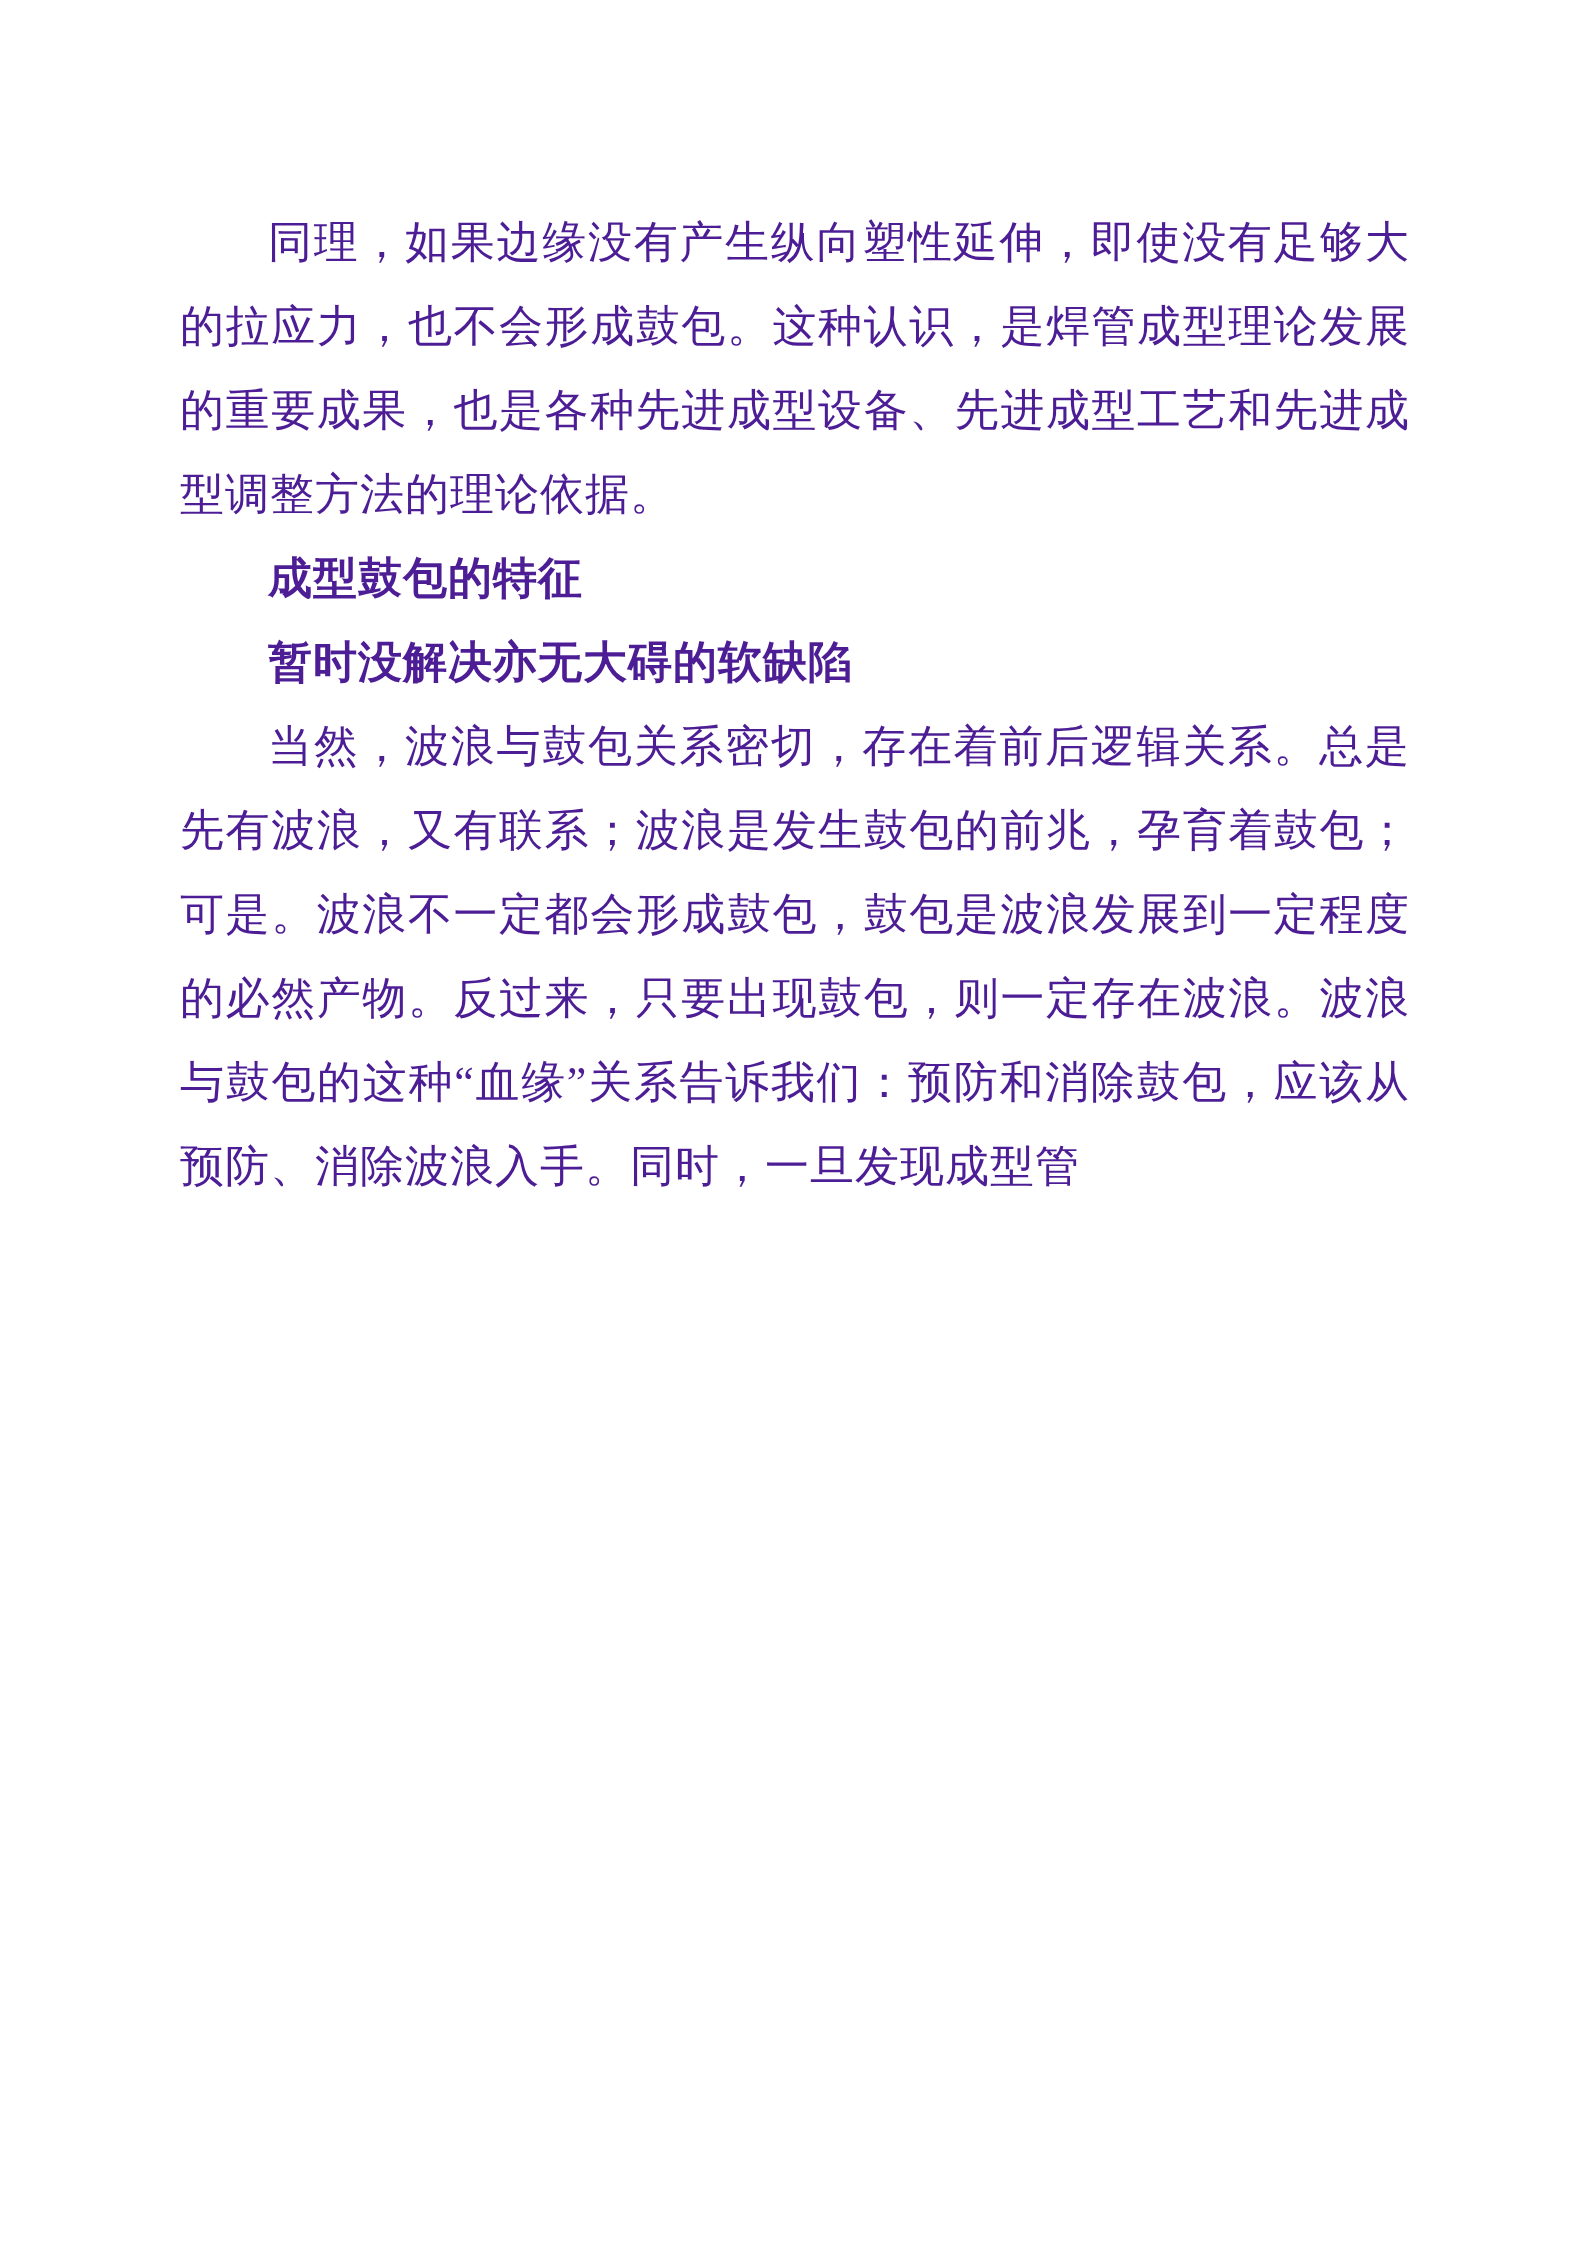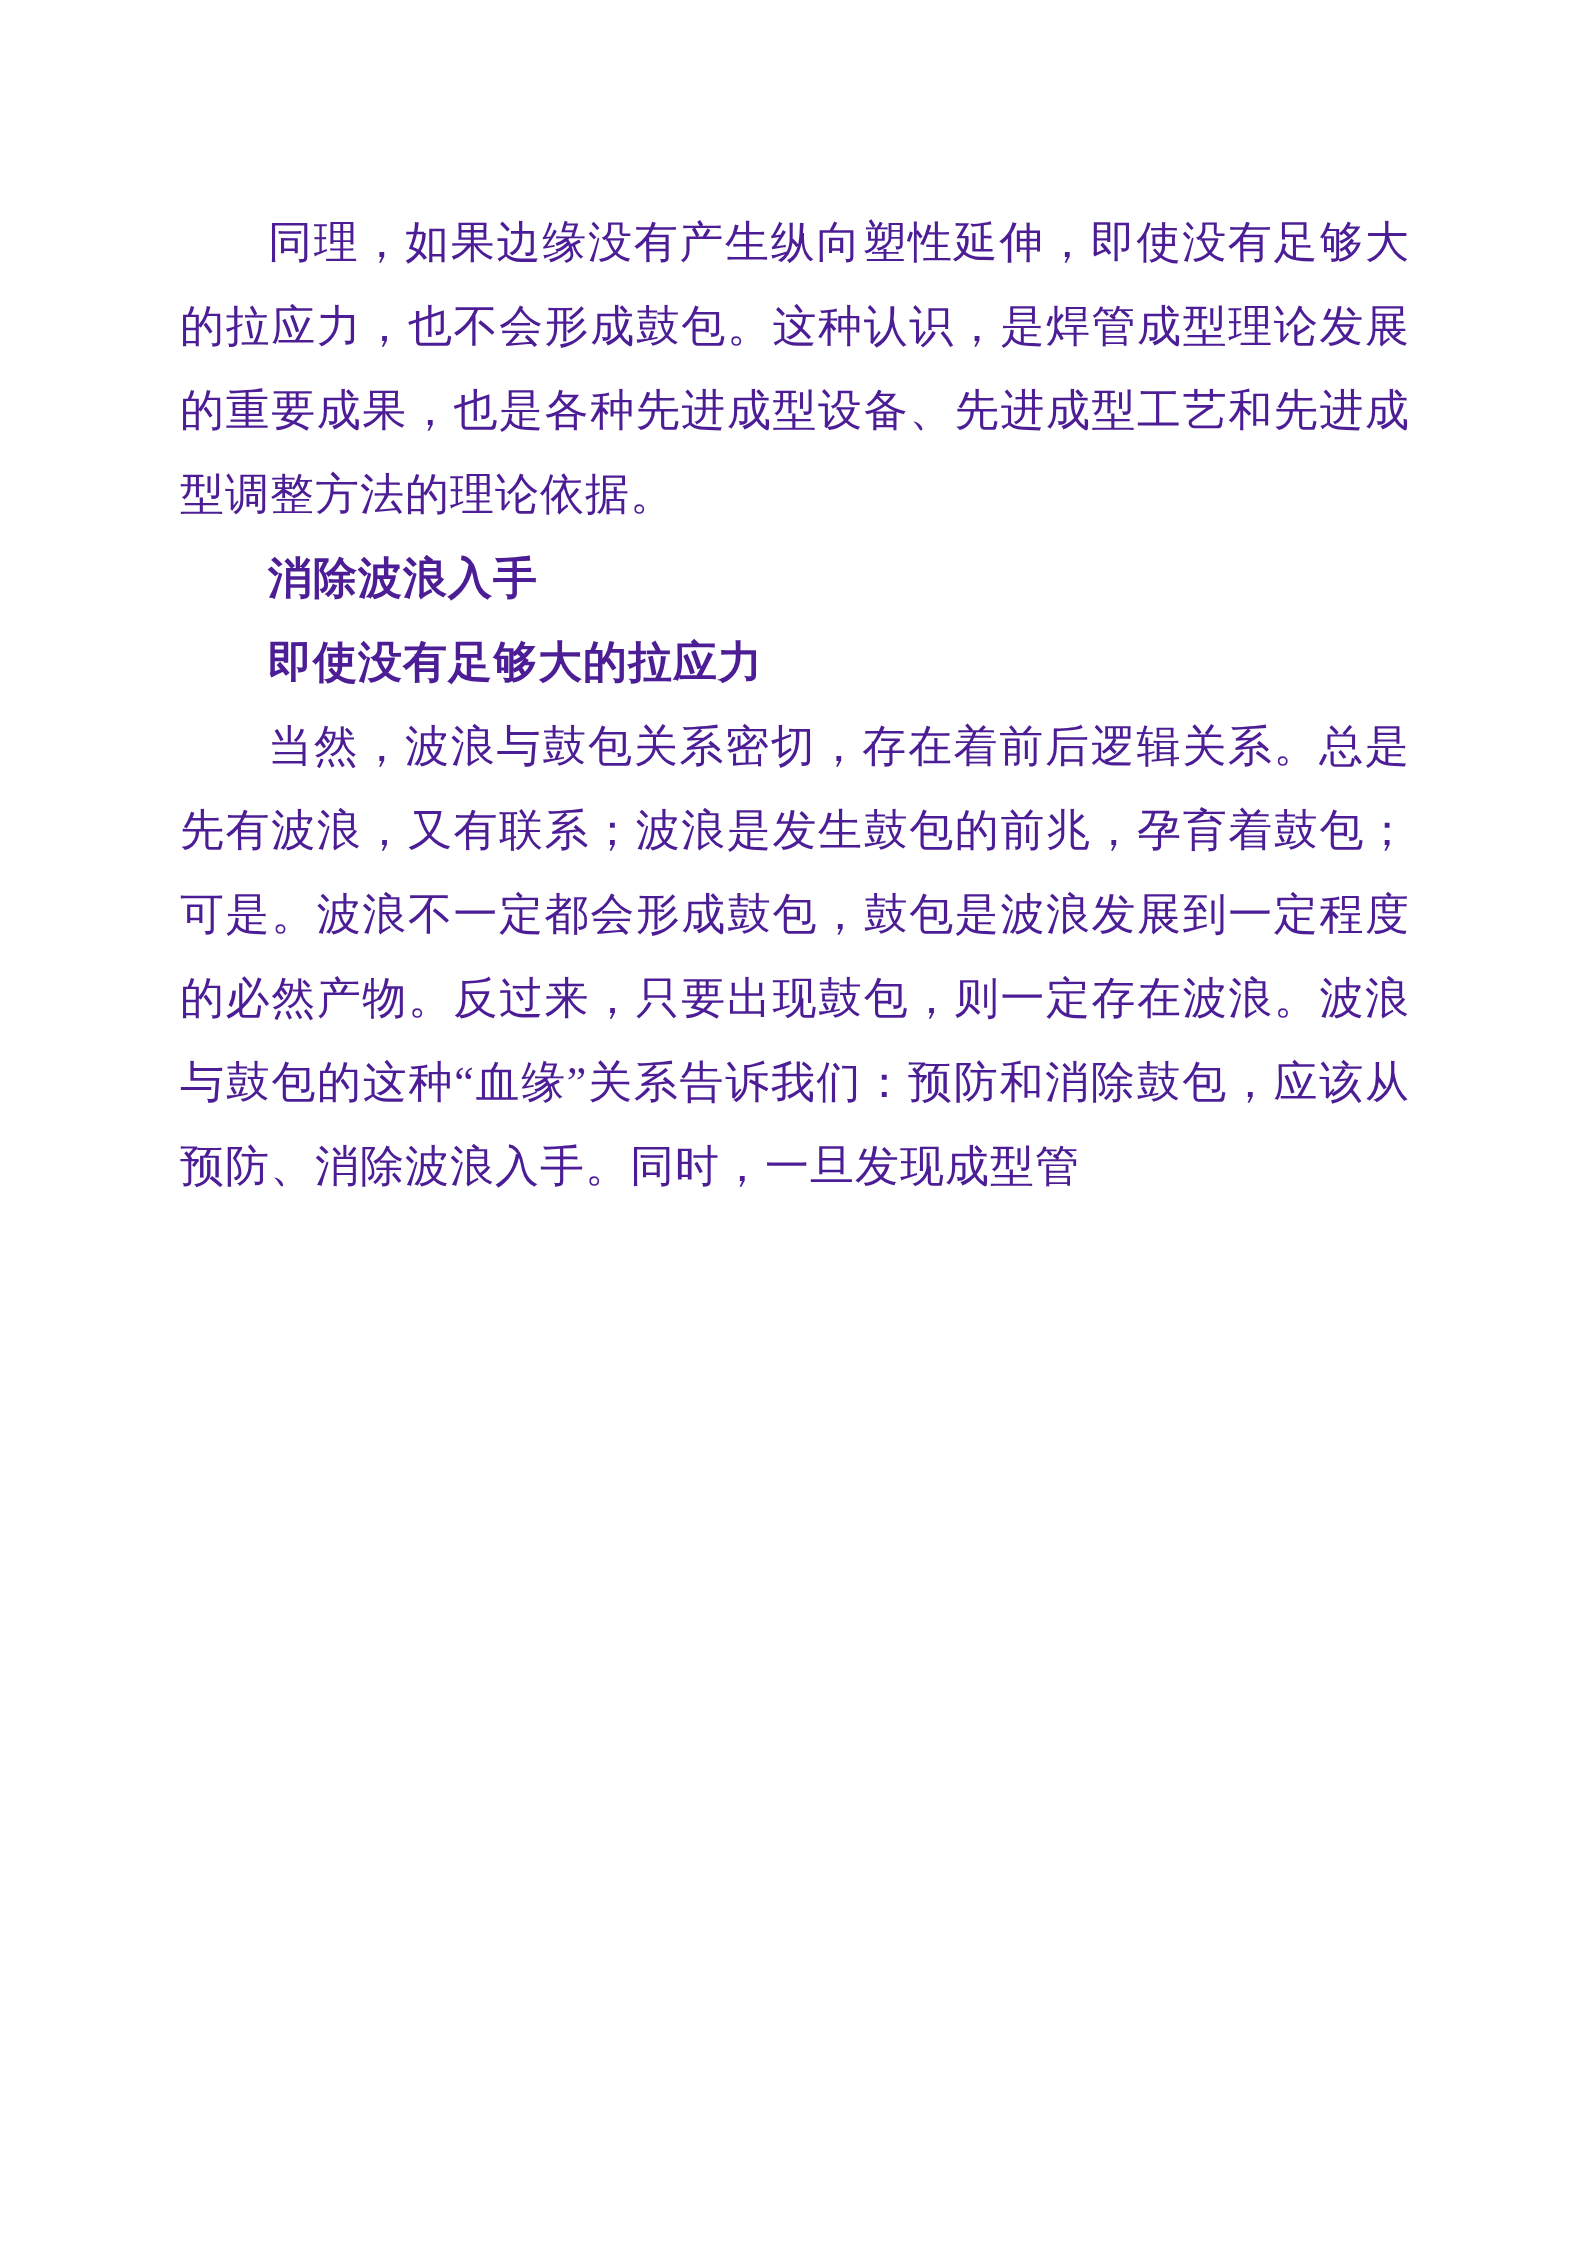--- a/index.html
+++ b/index.html
@@ -36,19 +36,19 @@
     text-indent: 2em;
     text-align: left;
   }
 </style>
 </head>
 <body>
 
 <div class="page">
   <p class="para body-text">同理，如果边缘没有产生纵向塑性延伸，即使没有足够大的拉应力，也不会形成鼓包。这种认识，是焊管成型理论发展的重要成果，也是各种先进成型设备、先进成型工艺和先进成型调整方法的理论依据。</p>
 
-  <p class="para heading">消除波浪入手</p>
+  <p class="para heading">成型鼓包的特征</p>
 
-  <p class="para heading">即使没有足够大的拉应力</p>
+  <p class="para heading">暂时没解决亦无大碍的软缺陷</p>
 
 
   <p class="para body-text">当然，波浪与鼓包关系密切，存在着前后逻辑关系。总是先有波浪，又有联系；波浪是发生鼓包的前兆，孕育着鼓包；可是。波浪不一定都会形成鼓包，鼓包是波浪发展到一定程度的必然产物。反过来，只要出现鼓包，则一定存在波浪。波浪与鼓包的这种“血缘”关系告诉我们：预防和消除鼓包，应该从预防、消除波浪入手。同时，一旦发现成型管</p>
 </div>
 
 </body></html>

